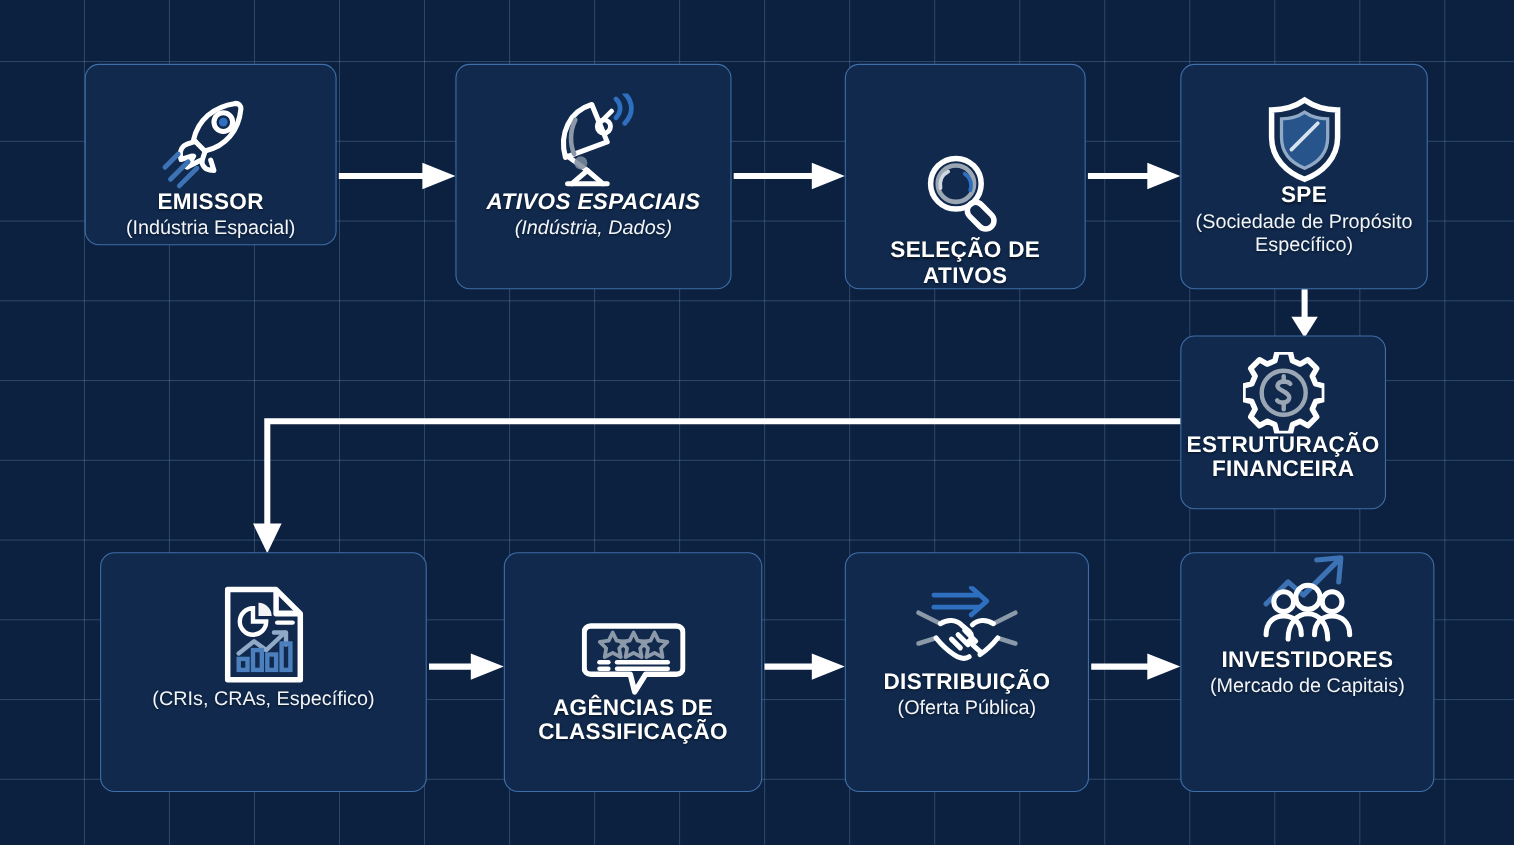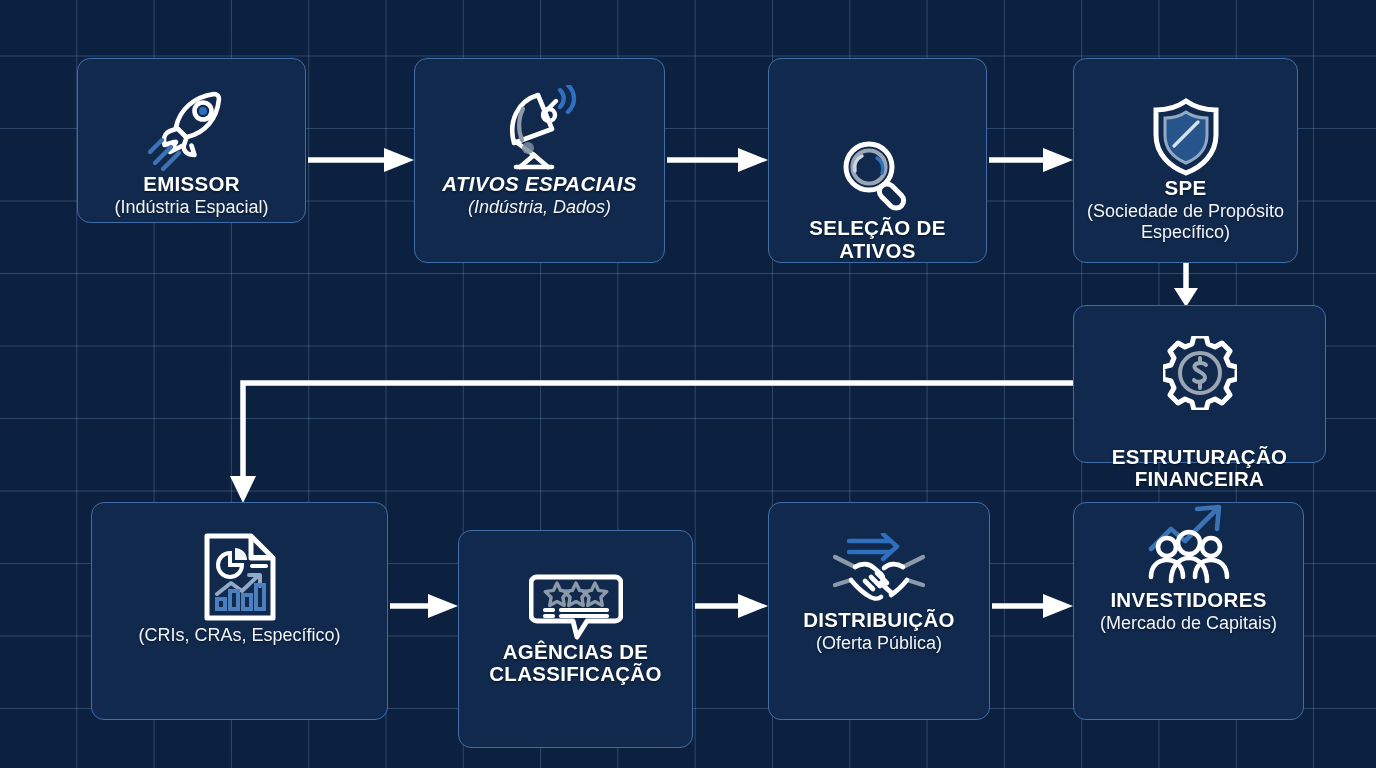--- a/index.html
+++ b/index.html
@@ -50,24 +50,24 @@
     color:#f2f5fa;
     margin-top:2px;
     padding:0 6px;
     font-weight:400;
     text-shadow:0 1px 2px rgba(0,0,0,0.5);
   }
   
   #card-emissor      {left:77px;  top:58px;  width:229px; height:165px; padding-top:26px;}
   #card-ativos       {left:414px; top:58px;  width:251px; height:205px; padding-top:26px;font-style:italic;}
   #card-selecao      {left:768px; top:58px;  width:219px; height:205px; padding-top:30px;justify-content:flex-end;}
-  #card-spe          {left:1073px;top:58px;  width:225px; height:205px; padding-top:38px;}
-  #card-estrutura    {left:1073px;top:305px; width:253px; height:158px; padding-top:30px;gap:36px;}
+  #card-spe          {left:1073px;top:58px;  width:225px; height:205px; padding-top:28px;}
+  #card-estrutura    {left:1073px;top:305px; width:187px; height:158px; padding-top:14px;}
   #card-titulos      {left:91px;  top:502px; width:297px; height:218px; padding-top:28px;}
-  #card-agencias     {left:458px; top:502px; width:235px; height:218px; padding-top:40px;margin-top:28px;}
+  #card-agencias     {left:458px; top:502px; width:235px; height:218px; padding-top:60px;}
   #card-distribuicao {768:0;left:768px; top:502px; width:222px; height:218px; padding-top:30px;}
   #card-investidores {left:1073px;top:502px; width:231px; height:218px; }
 
   
   .arrow-h{position:absolute;height:26px;display:block;}
   .arrow-v{position:absolute;width:26px;display:block;}
   .conn{position:absolute;display:block;}
 </style>
 </head>
 <body>

